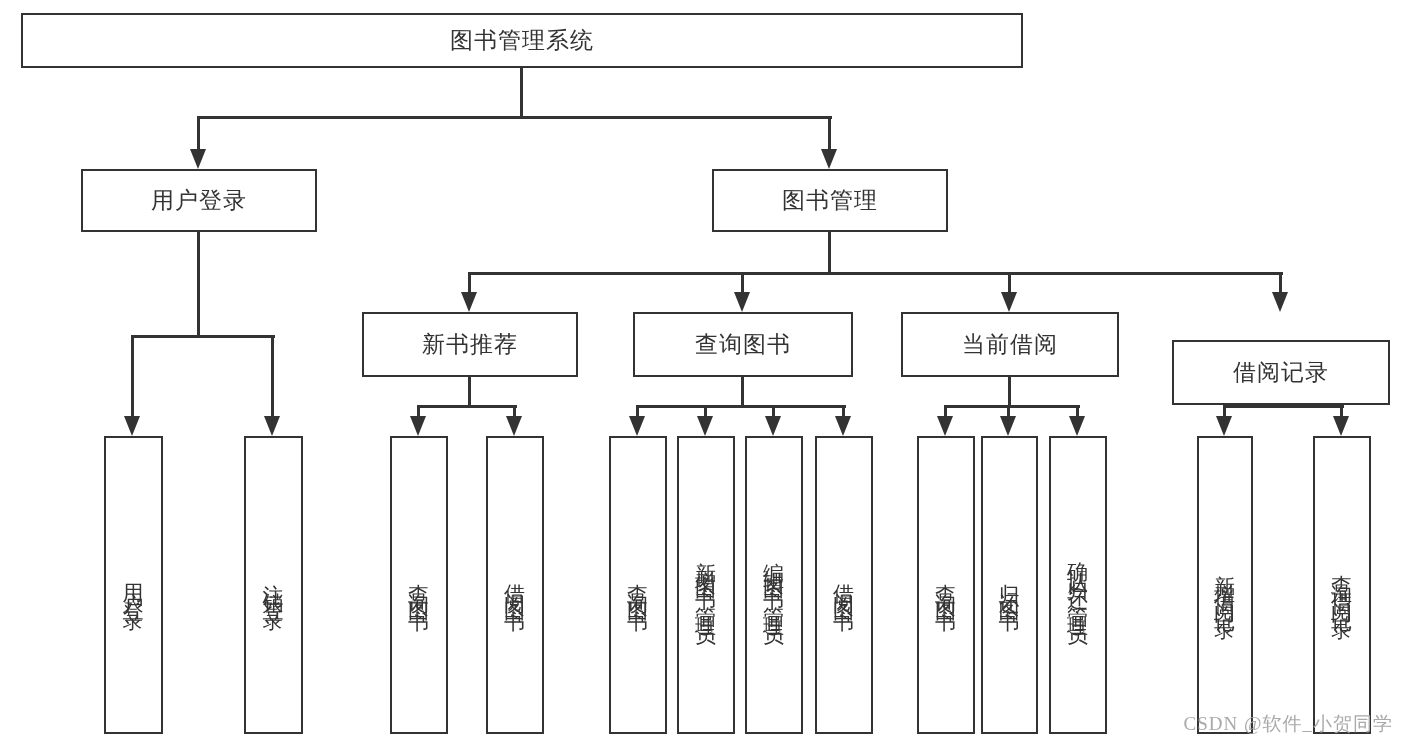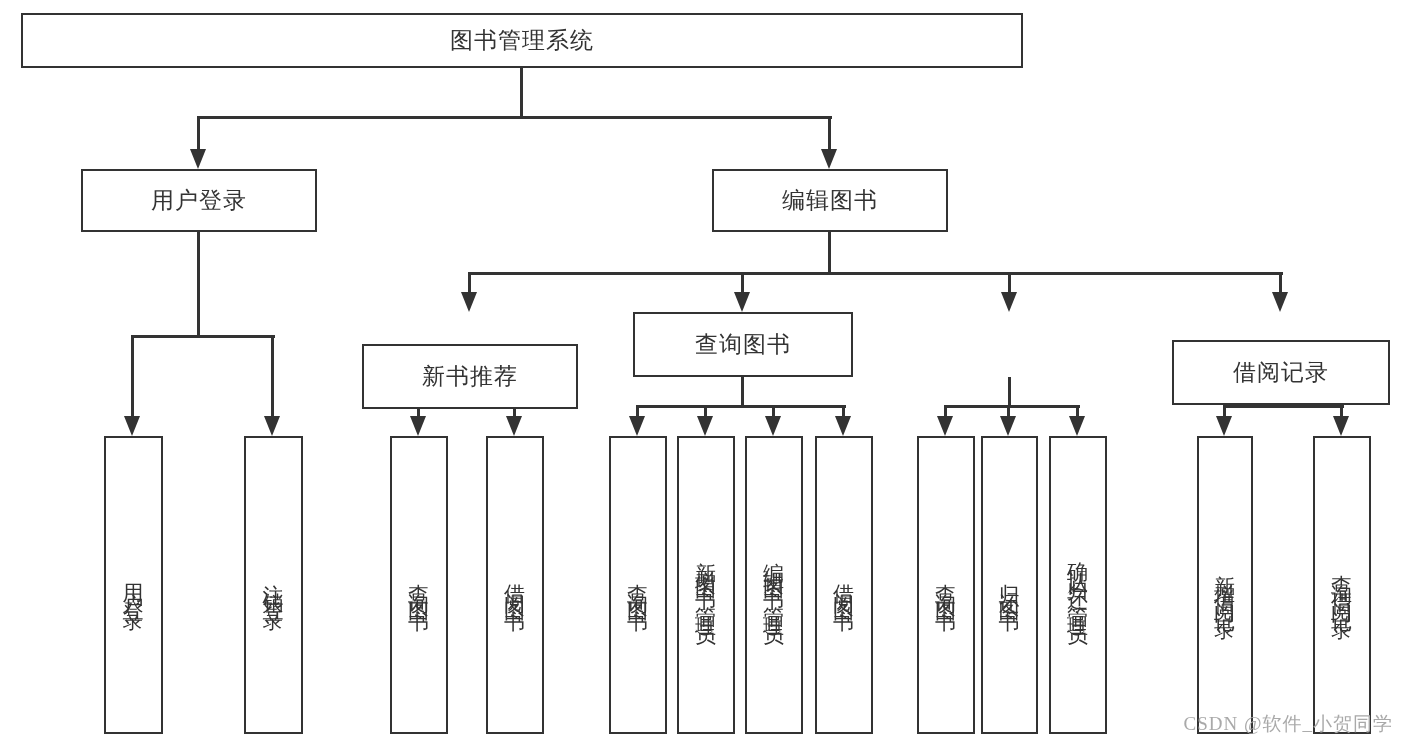--- a/index.html
+++ b/index.html
@@ -47,46 +47,49 @@
   <div class="hl" style="left:197px;top:116px;width:635px;"></div>
   <div class="vl" style="left:197px;top:118px;height:32px;"></div>
   <div class="ah" style="left:190px;top:149px;"></div>
   <div class="vl" style="left:828px;top:118px;height:32px;"></div>
   <div class="ah" style="left:821px;top:149px;"></div>
 
   <div class="box-h" style="left:81px;top:169px;width:236px;height:63px;">
     <span>用户登录</span>
   </div>
   <div class="box-h" style="left:712px;top:169px;width:236px;height:63px;">
-    <span>编辑图书</span>
+    <span>图书管理</span>
   </div>
 
   <div class="vl" style="left:197px;top:232px;height:106px;"></div>
   <div class="hl" style="left:131px;top:335px;width:144px;"></div>
   <div class="vl" style="left:131px;top:336px;height:80px;"></div>
   <div class="ah" style="left:124px;top:416px;"></div>
   <div class="vl" style="left:271px;top:336px;height:80px;"></div>
   <div class="ah" style="left:264px;top:416px;"></div>
 
   <div class="vl" style="left:828px;top:232px;height:43px;"></div>
   <div class="hl" style="left:468px;top:272px;width:815px;"></div>
   <div class="vl" style="left:468px;top:273px;height:20px;"></div>
   <div class="ah" style="left:461px;top:292px;"></div>
   <div class="vl" style="left:741px;top:273px;height:20px;"></div>
   <div class="ah" style="left:734px;top:292px;"></div>
   <div class="vl" style="left:1008px;top:273px;height:20px;"></div>
   <div class="ah" style="left:1001px;top:292px;"></div>
   <div class="vl" style="left:1279px;top:273px;height:20px;"></div>
   <div class="ah" style="left:1272px;top:292px;"></div>
 
-  <div class="box-h" style="left:362px;top:312px;width:216px;height:65px;margin-top:32px;">
+  <div class="box-h" style="left:362px;top:312px;width:216px;height:65px;">
     <span>新书推荐</span>
   </div>
   <div class="box-h" style="left:633px;top:312px;width:220px;height:65px;">
     <span>查询图书</span>
+  </div>
+  <div class="box-h" style="left:901px;top:312px;width:218px;height:65px;">
+    <span>当前借阅</span>
   </div>
   <div class="box-h" style="left:1172px;top:312px;width:218px;height:65px;margin-top:28px;">
     <span>借阅记录</span>
   </div>
 
   <div class="vl" style="left:468px;top:377px;height:31px;"></div>
   <div class="hl" style="left:417px;top:405px;width:100px;"></div>
   <div class="vl" style="left:417px;top:406px;height:12px;"></div>
   <div class="ah" style="left:410px;top:416px;"></div>
   <div class="vl" style="left:513px;top:406px;height:12px;"></div>

